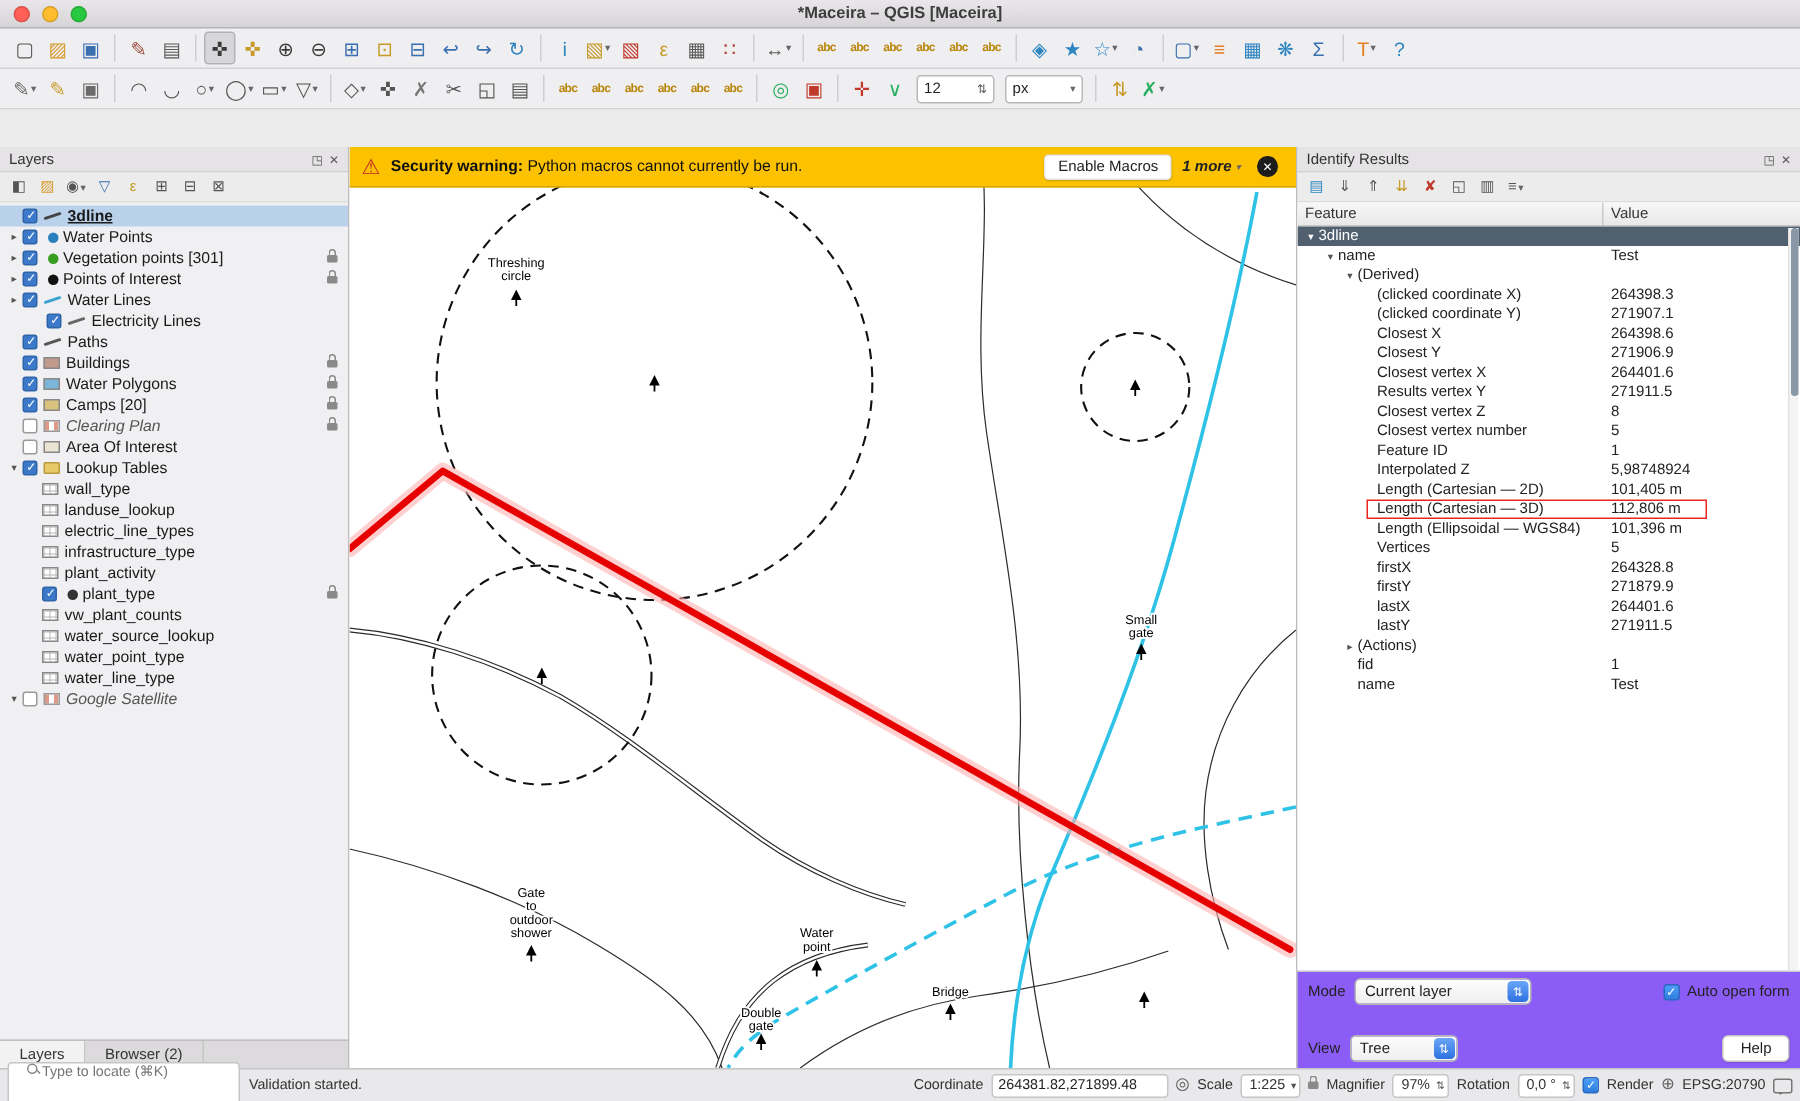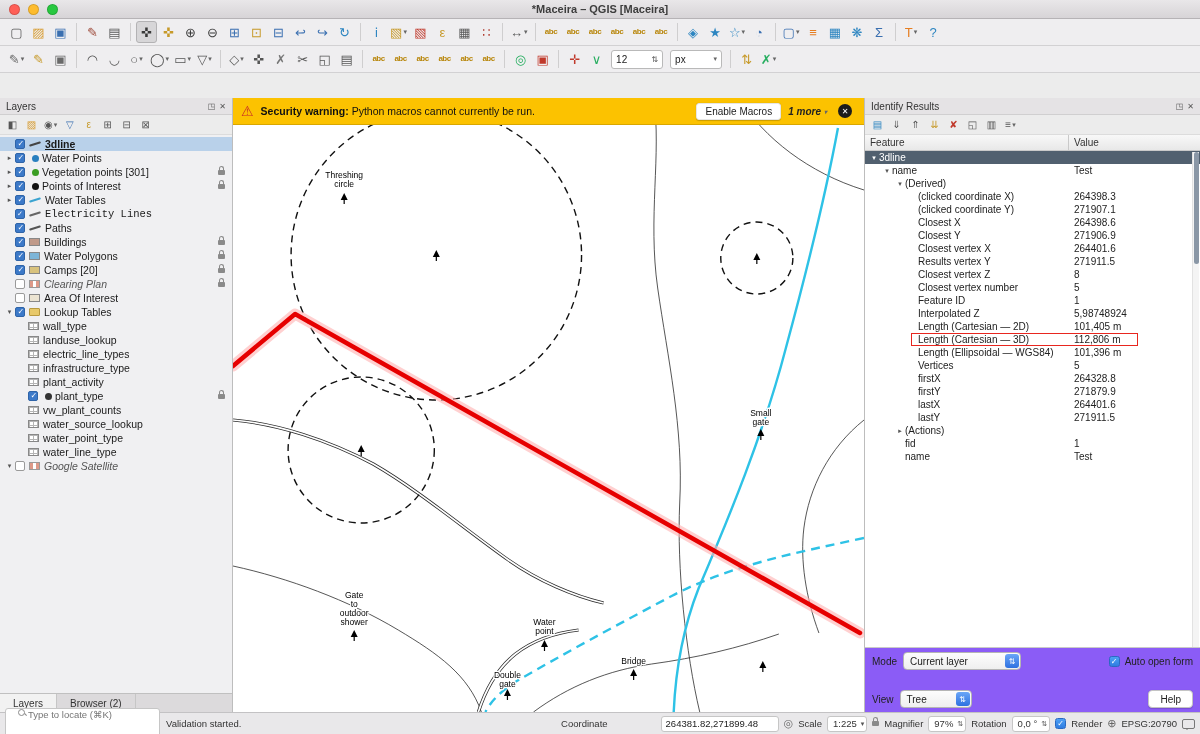--- a/index.html
+++ b/index.html
@@ -95,21 +95,21 @@
   .mac-check::after{content:"✓";}
   .btn{background:#fff;border:1px solid #c4c4c4;border-radius:4px;height:18px;padding:0 11px;font-size:10px;display:flex;align-items:center;box-shadow:0 .5px 1px rgba(0,0,0,.15);}
 
   
   .statusbar{height:22px;background:#e9e8ea;border-top:1px solid #c3c2c4;display:flex;align-items:center;padding:0 5px;font-size:9.5px;gap:6px;color:#333;}
   .search-box{width:155px;height:32px;background:#fff;border:1px solid #c6c6c6;border-radius:3px;display:flex;align-items:flex-start;padding:0 12px;gap:3px;flex:none;}
   .search-box input{border:none;outline:none;font-size:9.5px;width:100%;font-family:"Liberation Sans",sans-serif;color:#444;background:transparent;}
   .mag-icon{width:7px;height:7px;border:1.2px solid #8a8a8a;border-radius:50%;position:relative;flex:none;}
   .mag-icon::after{content:"";position:absolute;width:3px;height:1.2px;background:#8a8a8a;transform:rotate(45deg);right:-3px;bottom:-1px;}
   .sb-right{margin-left:auto;display:flex;align-items:center;gap:5px;}
-  .sb-input{height:16px;background:#fff;border:1px solid #c6c6c6;border-radius:3px;display:flex;align-items:center;padding:0 4px;font-size:9.5px;margin-left:48px;}
+  .sb-input{height:16px;background:#fff;border:1px solid #c6c6c6;border-radius:3px;display:flex;align-items:center;padding:0 4px;font-size:9.5px;}
   .sb-input input{border:none;outline:none;width:108px;font-size:9.5px;font-family:"Liberation Sans",sans-serif;color:#222;background:transparent;}
   .sb-combo{height:16px;background:#fff;border:1px solid #c6c6c6;border-radius:3px;display:flex;align-items:center;padding:0 2px 0 5px;gap:4px;}
   .sb-combo .cap{font-size:7px;color:#555;}
   .bubble{width:13px;height:10px;border:1.2px solid #777;border-radius:2px;position:relative;flex:none;}
   .bubble::after{content:"";position:absolute;left:2px;bottom:-4px;border:2.5px solid transparent;border-top-color:#777;}
   .sb-icon{font-size:11px;color:#666;line-height:1;}
 </style>
 </head>
 <body>
 
@@ -421,23 +421,23 @@
           <span class="lt-arrow">▸</span>
           <span class="lt-check checked"></span>
           <span class="lt-icon lt-point" style="background: rgb(17, 17, 17);"></span>
           <span class="lt-label">Points of Interest</span>
           <span class="lock"></span>
         </div>
         <div class="lt-row" style="padding-left: 4px;">
           <span class="lt-arrow">▸</span>
           <span class="lt-check checked"></span>
           <span class="lt-icon lt-line" style="background: rgb(59, 163, 208);"></span>
-          <span class="lt-label">Water Tables</span>
-        </div>
-        <div class="lt-row" style="padding-left: 4px; font-family: Liberation Mono, monospace;">
+          <span class="lt-label">Water Lines</span>
+        </div>
+        <div class="lt-row" style="padding-left: 20px;">
           <span class="lt-arrow"></span>
           <span class="lt-check checked"></span>
           <span class="lt-icon lt-line" style="background: rgb(102, 102, 102);"></span>
           <span class="lt-label">Electricity Lines</span>
         </div>
         <div class="lt-row" style="padding-left: 4px;">
           <span class="lt-arrow"></span>
           <span class="lt-check checked"></span>
           <span class="lt-icon lt-line" style="background: rgb(85, 85, 85);"></span>
           <span class="lt-label">Paths</span>

